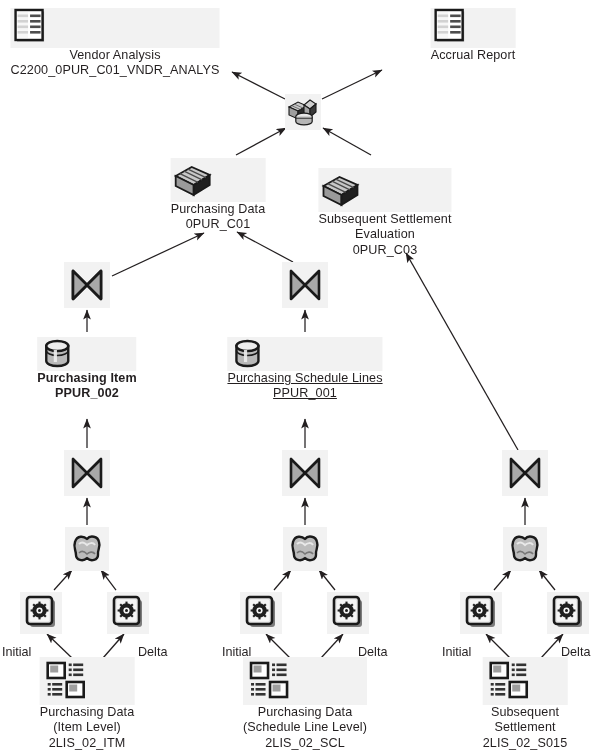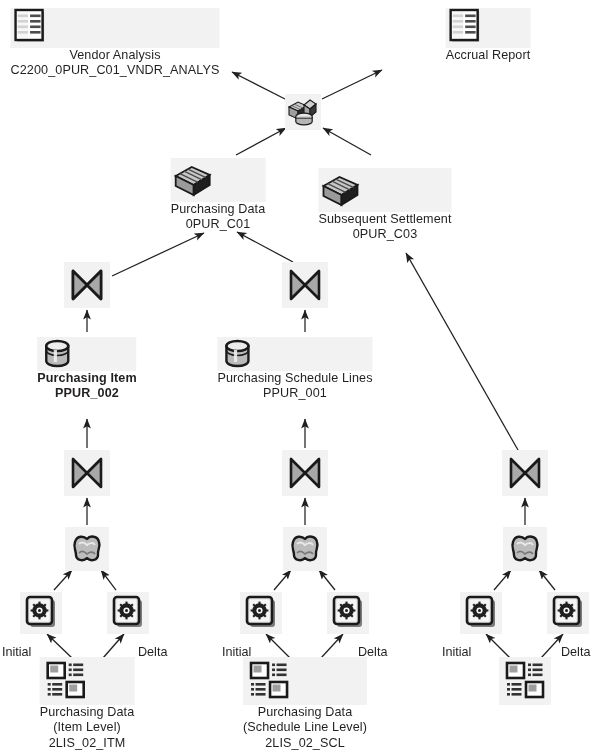--- a/index.html
+++ b/index.html
@@ -115,21 +115,21 @@
           <rect x="19.5" y="6.5" width="10.5" height="2.6"></rect>
           <rect x="19.5" y="12" width="10.5" height="2.6"></rect>
           <rect x="19.5" y="17.5" width="10.5" height="2.6"></rect>
           <rect x="19.5" y="23" width="10.5" height="2.6"></rect>
         </g>
       </svg>
     </span>
     <span class="label"><span class="ln">Vendor Analysis</span><span class="ln">C2200_0PUR_C01_VNDR_ANALYS</span></span>
   </div>
 
-  <div class="node" style="left: 488px; top: 8px;">
+  <div class="node" style="left: 473px; top: 8px;">
     <span class="icon icobox">
       <svg width="40" height="40" viewBox="0 0 40 40">
         <rect x="0" y="0" width="40" height="40" fill="#f2f2f2"></rect>
         <rect x="6.5" y="3.5" width="27" height="30" fill="#8c8c8c"></rect>
         <rect x="5" y="2" width="27" height="30" fill="#ffffff" stroke="#1a1a1a" stroke-width="2.4"></rect>
         <rect x="7" y="4" width="10.5" height="26" fill="#f7f7f7"></rect>
         <rect x="19.5" y="4" width="10.5" height="26" fill="#ffffff"></rect>
         <g fill="#d2d2d2">
           <rect x="7" y="6.5" width="10.5" height="2.6"></rect>
           <rect x="7" y="12" width="10.5" height="2.6"></rect>
@@ -201,21 +201,21 @@
         <polygon points="5,18 21,9 39,17 23,27" fill="#c7c7c7" stroke="#1a1a1a" stroke-width="1.8"></polygon>
         <polygon points="5,18 23,27 23,37 5,28" fill="#9a9a9a" stroke="#1a1a1a" stroke-width="1.8"></polygon>
         <polygon points="23,27 39,17 39,27 23,37" fill="#1f1f1f" stroke="#1a1a1a" stroke-width="1.8"></polygon>
         <g stroke="#4a4a4a" stroke-width="1.3" fill="none">
           <line x1="9.2" y1="15.6" x2="27.2" y2="24.3"></line>
           <line x1="13.4" y1="13.2" x2="31.4" y2="21.9"></line>
           <line x1="17.2" y1="11.1" x2="35.2" y2="19.6"></line>
         </g>
       </svg>
     </span>
-    <span class="label"><span class="ln">Subsequent Settlement</span><span class="ln">0PUR_C03</span></span>
+    <span class="label"><span class="ln">Subsequent Settlement</span><span class="ln">Evaluation</span><span class="ln">0PUR_C03</span></span>
   </div>
 
   <div class="node" style="left: 87px; top: 262px;">
     <span class="icon icobox">
       <svg width="46" height="46" viewBox="0 0 46 46">
         <rect x="0" y="0" width="46" height="46" fill="#f2f2f2"></rect>
         <polygon points="9,9 9,37 23,23" fill="#ffffff" stroke="#1a1a1a" stroke-width="2.6" stroke-linejoin="round"></polygon>
         <polygon points="37,9 37,37 23,23" fill="#ffffff" stroke="#1a1a1a" stroke-width="2.6" stroke-linejoin="round"></polygon>
         <polygon points="9,9 23,23 9,37" fill="#a8a8a8"></polygon>
         <polygon points="37,9 37,37 23,23" fill="#a8a8a8"></polygon>
@@ -243,21 +243,21 @@
         <rect x="0" y="0" width="40" height="34" fill="#f2f2f2"></rect>
         <path d="M9,9 L9,24 A11,5 0 0 0 31,24 L31,9 Z" fill="#b9b9b9" stroke="#1a1a1a" stroke-width="2.4"></path>
         <ellipse cx="20" cy="9" rx="11" ry="5" fill="#ececec" stroke="#1a1a1a" stroke-width="2.4"></ellipse>
         <path d="M9,13.5 A11,5 0 0 0 31,13.5" fill="none" stroke="#1a1a1a" stroke-width="1.5"></path>
         <rect x="16.5" y="13" width="3.2" height="12" fill="#ededed" opacity="0.9"></rect>
       </svg>
     </span>
     <span class="label"><span class="ln">Purchasing Item</span><span class="ln">PPUR_002</span></span>
   </div>
 
-  <div class="node" style="left: 295px; top: 337px;">
+  <div class="node" style="left: 305px; top: 337px; text-decoration: underline;">
     <span class="icon icobox">
       <svg width="40" height="34" viewBox="0 0 40 34">
         <rect x="0" y="0" width="40" height="34" fill="#f2f2f2"></rect>
         <path d="M9,9 L9,24 A11,5 0 0 0 31,24 L31,9 Z" fill="#b9b9b9" stroke="#1a1a1a" stroke-width="2.4"></path>
         <ellipse cx="20" cy="9" rx="11" ry="5" fill="#ececec" stroke="#1a1a1a" stroke-width="2.4"></ellipse>
         <path d="M9,13.5 A11,5 0 0 0 31,13.5" fill="none" stroke="#1a1a1a" stroke-width="1.5"></path>
         <rect x="16.5" y="13" width="3.2" height="12" fill="#ededed" opacity="0.9"></rect>
       </svg>
     </span>
     <span class="label"><span class="ln">Purchasing Schedule Lines</span><span class="ln">PPUR_001</span></span>
@@ -566,20 +566,21 @@
             <rect x="12.5" y="26" width="10" height="2.6"></rect>
           <rect x="8" y="31" width="3" height="2.6"></rect>
             <rect x="12.5" y="31" width="10" height="2.6"></rect>
           <rect x="8" y="36" width="3" height="2.6"></rect>
             <rect x="12.5" y="36" width="10" height="2.6"></rect>
         </g>
         <rect x="27" y="25" width="17" height="15" fill="#ffffff" stroke="#1a1a1a" stroke-width="2.6"></rect>
         <rect x="29.5" y="27.5" width="8" height="7" fill="#9e9e9e"></rect>
       </svg>
     </span>
+    <span class="label"><span class="ln">Subsequent</span><span class="ln">Settlement</span><span class="ln">2LIS_02_S015</span></span>
   </div>
 
   <div id="side-label-host">
       <div class="side-label" style="left: 2px; top: 645px;">Initial</div>
       <div class="side-label" style="left: 138px; top: 645px;">Delta</div>
       <div class="side-label" style="left: 222px; top: 645px;">Initial</div>
       <div class="side-label" style="left: 358px; top: 645px;">Delta</div>
       <div class="side-label" style="left: 442px; top: 645px;">Initial</div>
       <div class="side-label" style="left: 561px; top: 645px;">Delta</div>
     </div>

